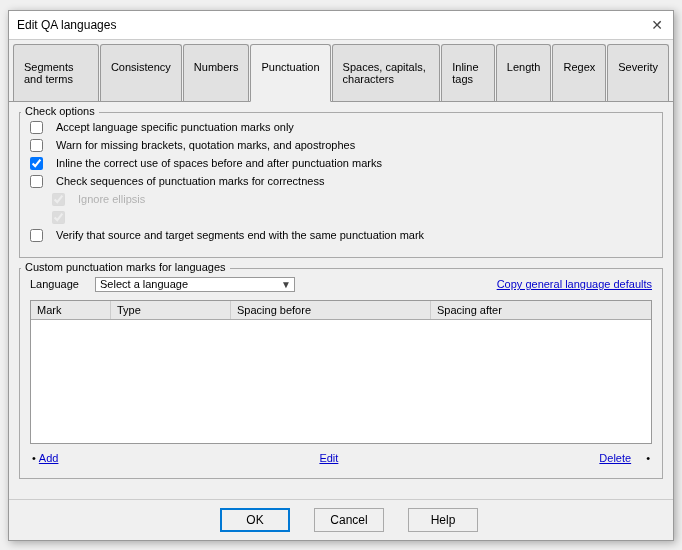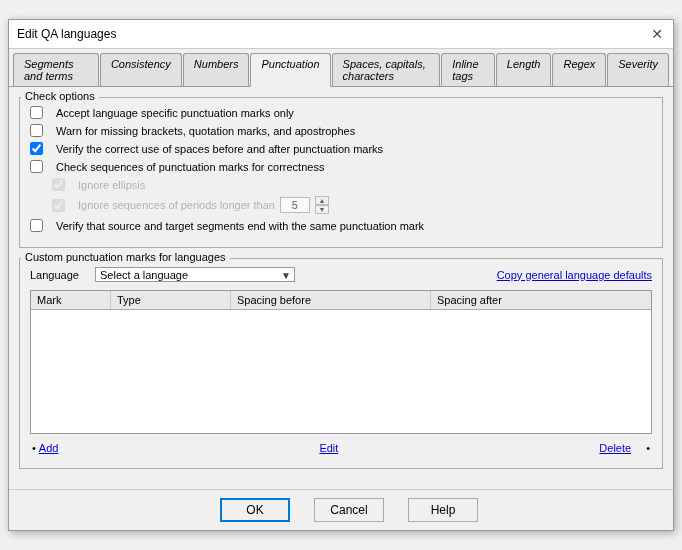--- a/index.html
+++ b/index.html
@@ -42,29 +42,28 @@
       color: #444;
     }
     .tabs {
       display: flex;
       background: #f0f0f0;
       border-bottom: 1px solid #999;
       padding: 4px 4px 0 4px;
       gap: 1px;
     }
     .tab {
-      padding: 4px 10px;
+      padding: 16px 10px;
       border: 1px solid #999;
       border-bottom: none;
       background: #e1e1e1;
       cursor: pointer;
       font-size: 11px;
       color: #000;
       border-radius: 3px 3px 0 0;
-      font-style: italic;
     }
     .tab.active {
       background: #f0f0f0;
       border-bottom: 1px solid #f0f0f0;
       margin-bottom: -1px;
       z-index: 1;
     }
     .content {
       padding: 10px;
     }
@@ -270,41 +269,33 @@
       <div class="checkbox-row">
         <input type="checkbox" id="opt1" style="">
         <label for="opt1">Accept language specific punctuation marks only</label>
       </div>
       <div class="checkbox-row">
         <input type="checkbox" id="opt2" style="">
         <label for="opt2">Warn for missing brackets, quotation marks, and apostrophes</label>
       </div>
       <div class="checkbox-row">
         <input type="checkbox" id="opt3" checked="" style="">
-        <label for="opt3">Verify the correct use of spaces before and after punctuation marks</label>
+        <label for="opt3">Inline the correct use of spaces before and after punctuation marks</label>
       </div>
       <div class="checkbox-row">
         <input type="checkbox" id="opt4" style="">
         <label for="opt4">Check sequences of punctuation marks for correctness</label>
       </div>
 
       <div class="checkbox-row indented checkbox-disabled">
         <input type="checkbox" id="sub1" checked="" disabled="" style="">
         <label for="sub1" class="disabled">Ignore ellipsis</label>
       </div>
       <div class="checkbox-row indented checkbox-disabled">
         <input type="checkbox" id="sub2" checked="" disabled="" style="">
-        <div class="spin-row">
-          <label for="sub2" class="disabled">Ignore sequences of periods longer than</label>
-          <input type="text" class="spin-input" value="5" style="">
-          <div class="spin-buttons">
-            <button class="spin-btn">▲</button>
-            <button class="spin-btn">▼</button>
-          </div>
-        </div>
       </div>
 
       <div class="checkbox-row" style="margin-top:4px;">
         <input type="checkbox" id="opt5" style="">
         <label for="opt5">Verify that source and target segments end with the same punctuation mark</label>
       </div>
     </div>
 
     <div class="group-box">
       <span class="group-label">Custom punctuation marks for languages</span>

